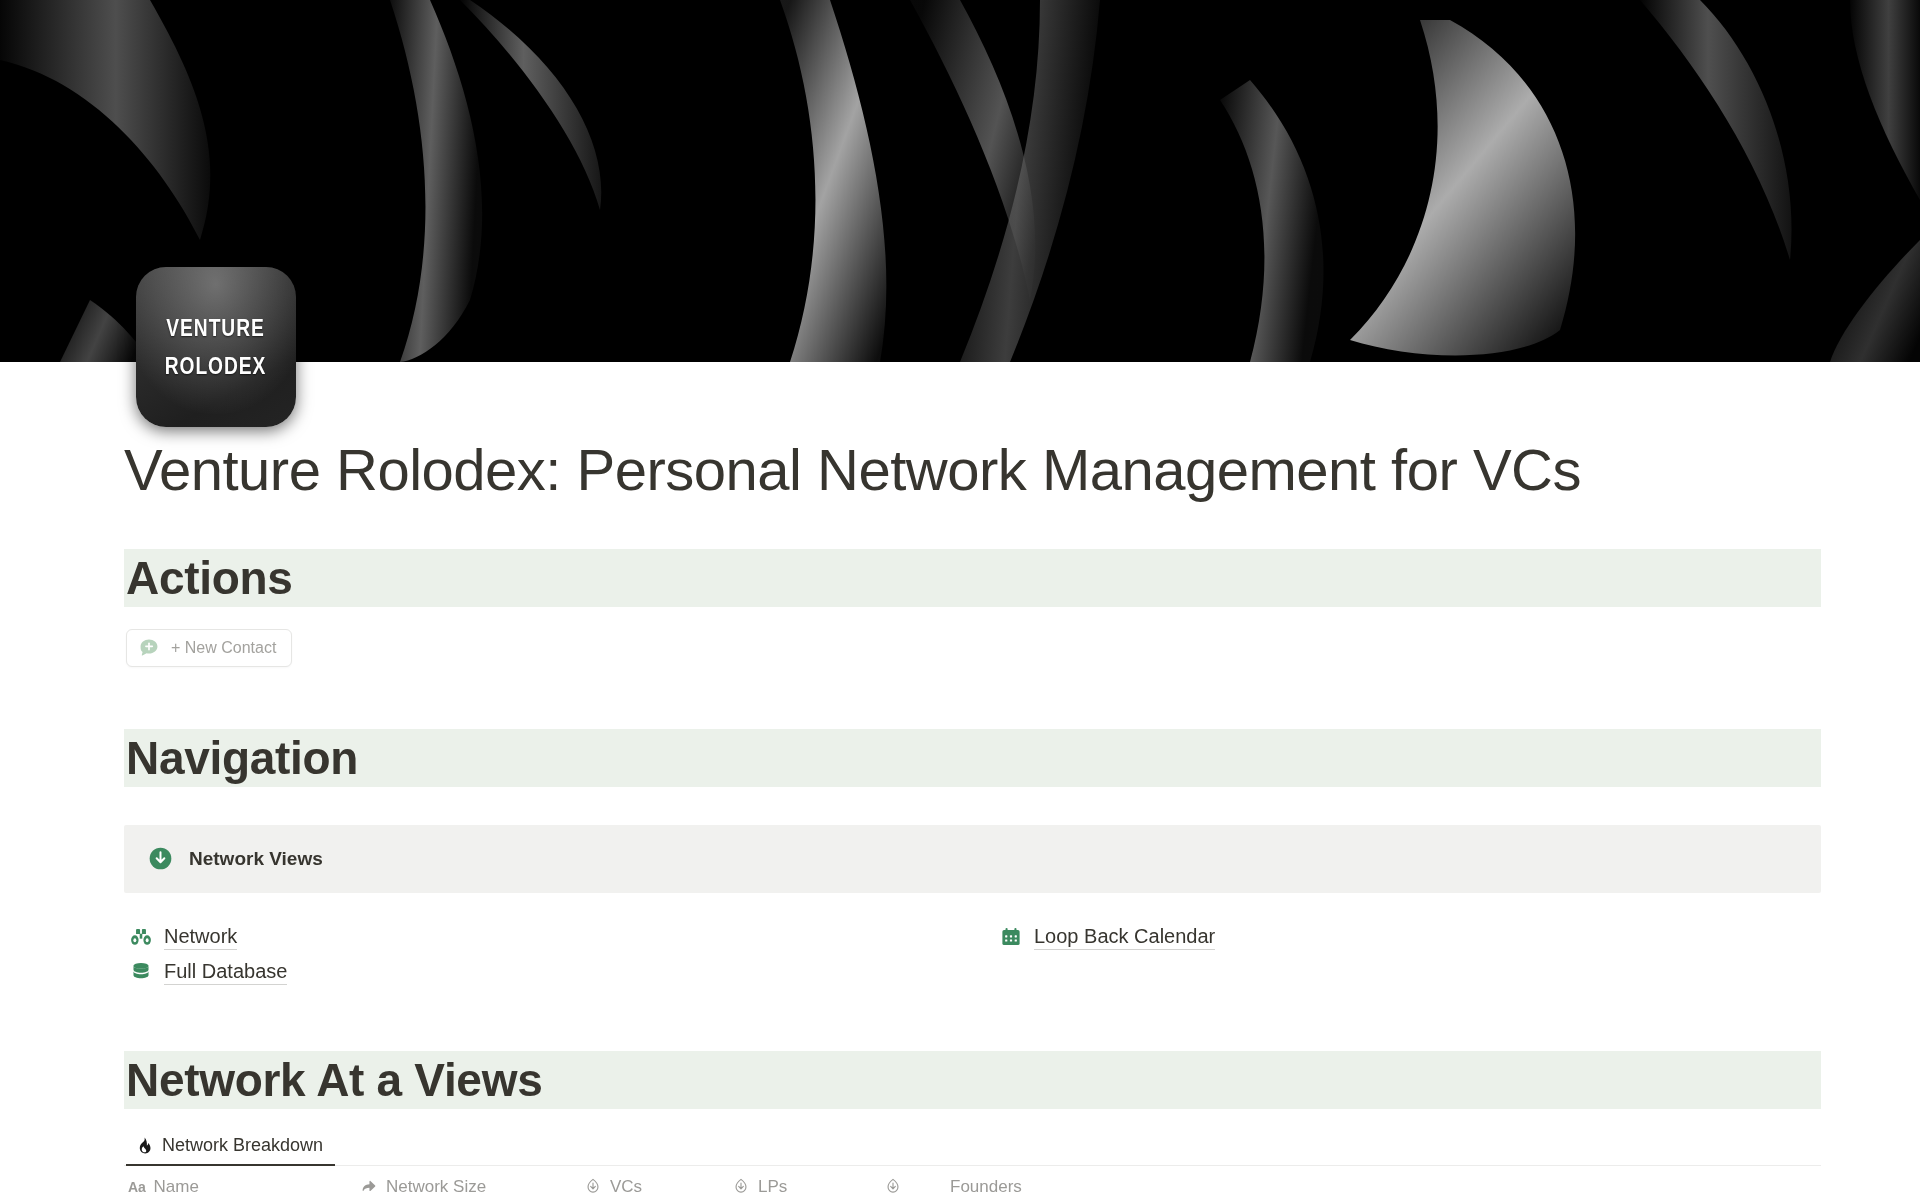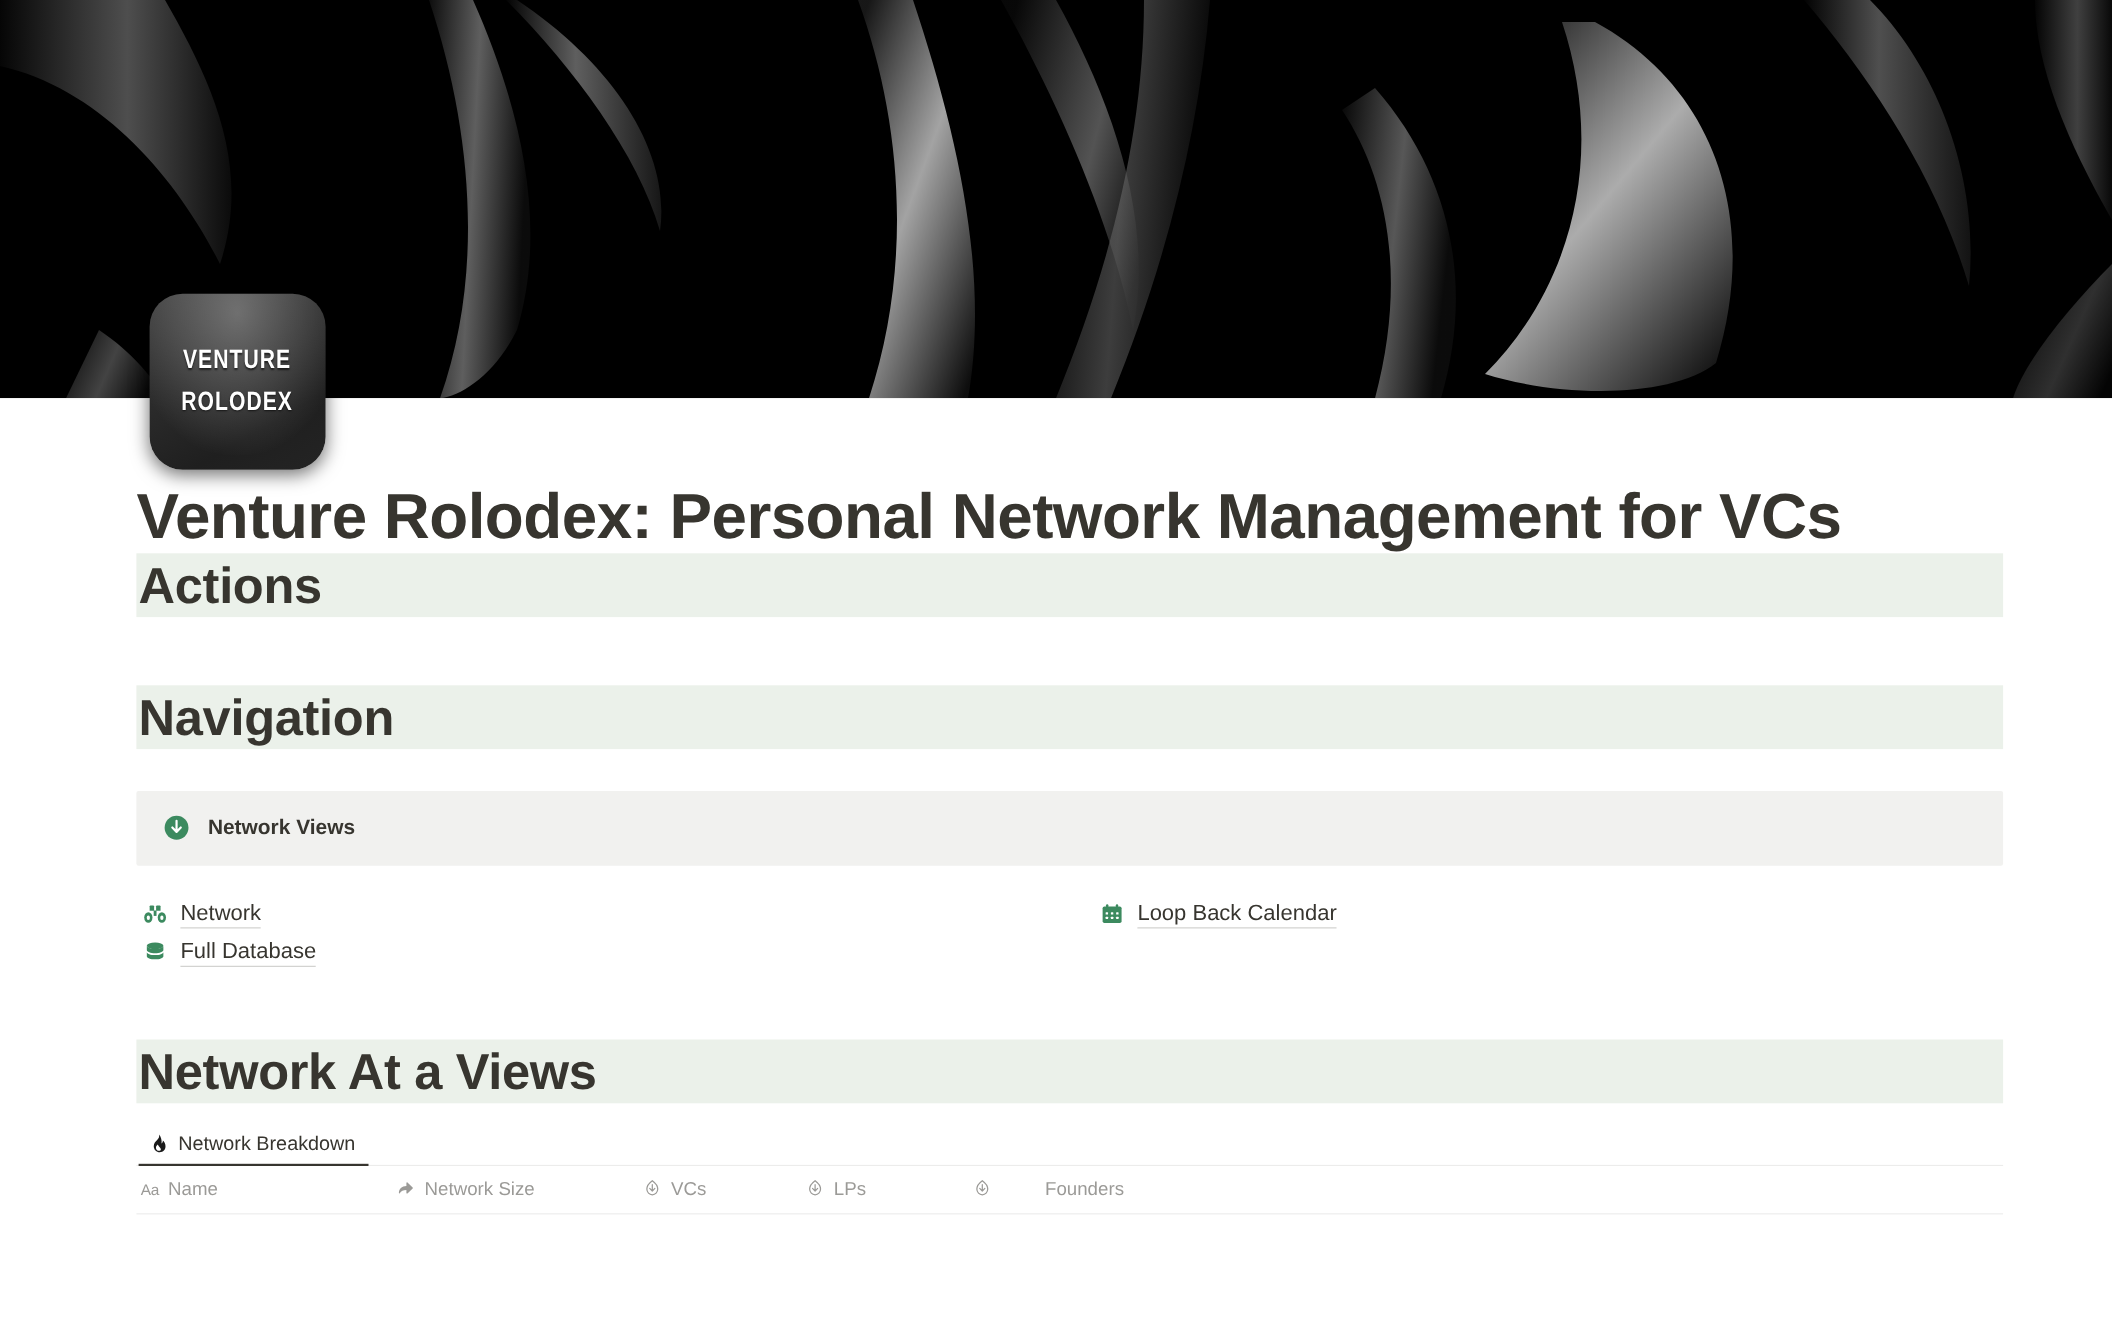--- a/index.html
+++ b/index.html
@@ -80,23 +80,24 @@
     padding-top: 76px;
   }
   .col {
     width: 1697px;
     margin-left: 124px;
   }
 
   .page-title {
     font-size: 58px;
     line-height: 1.12;
-    font-weight: 700;
+    font-weight: 400;
     color: #37352f;
     letter-spacing: -0.5px;
+    margin-bottom: 46px;
     white-space: nowrap;
   }
 
   
   .section-head {
     background: #ebf1ea;
     height: 58px;
     display: flex;
     align-items: center;
     padding-left: 2px;
@@ -210,21 +211,21 @@
     display: flex;
     align-items: center;
     gap: 8px;
     color: #9b9a97;
     font-size: 17px;
     cursor: pointer;
   }
   .db-col .ci { width: 18px; height: 18px; flex: 0 0 18px; display:block; }
   .db-col-aa {
     font-size: 14px;
-    font-weight: 400;
+    font-weight: 700;
     color: #9b9a97;
     letter-spacing: -0.2px;
   }
   .c-name   { width: 232px; }
   .c-size   { width: 224px; }
   .c-vcs    { width: 148px; }
   .c-lps    { width: 152px; }
   .c-found  { width: 200px; gap: 48px; }
 </style>
 </head>
@@ -290,20 +291,30 @@
 </div>
 
 <div class="page-body">
   <div class="col">
 
     <h1 class="page-title">Venture Rolodex: Personal Network Management for VCs</h1>
 
     <div>
       <div class="section-head">
         <h2>Actions</h2>
+      </div>
+      <div class="actions-row">
+        <button class="btn-new-contact">
+          <svg class="bubble-plus-icon" viewBox="0 0 24 24">
+            <path d="M12 2.6c5.1 0 9.2 3.4 9.2 7.7 0 4.3-4.1 7.7-9.2 7.7-.9 0-1.8-.1-2.6-.3l-4.6 2.5c-.4.2-.8-.2-.7-.6l.9-3.3C3 14.9 2.8 12.8 2.8 10.3 2.8 6 6.9 2.6 12 2.6z" fill="#b7d3bc"></path>
+            <rect x="11.1" y="5.9" width="1.8" height="8.8" rx="0.9" fill="#ffffff"></rect>
+            <rect x="7.7" y="9.3" width="8.8" height="1.8" rx="0.9" fill="#ffffff"></rect>
+          </svg>
+          <span>+ New Contact</span>
+        </button>
       </div>
     </div>
 
     <div class="nav-section">
       <div class="section-head">
         <h2>Navigation</h2>
       </div>
 
       <div class="toggle-row">
         <svg class="circle-arrow-icon" viewBox="0 0 24 24">

